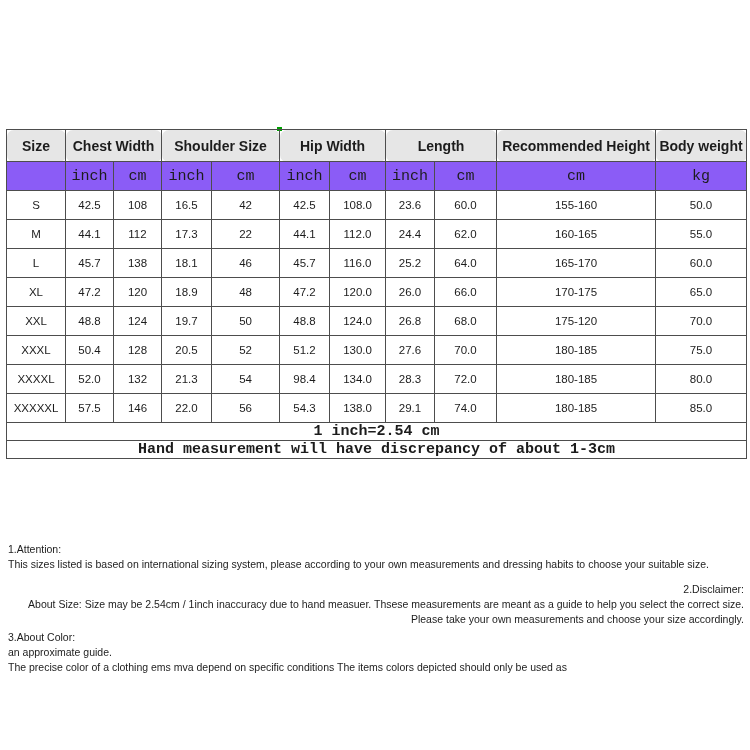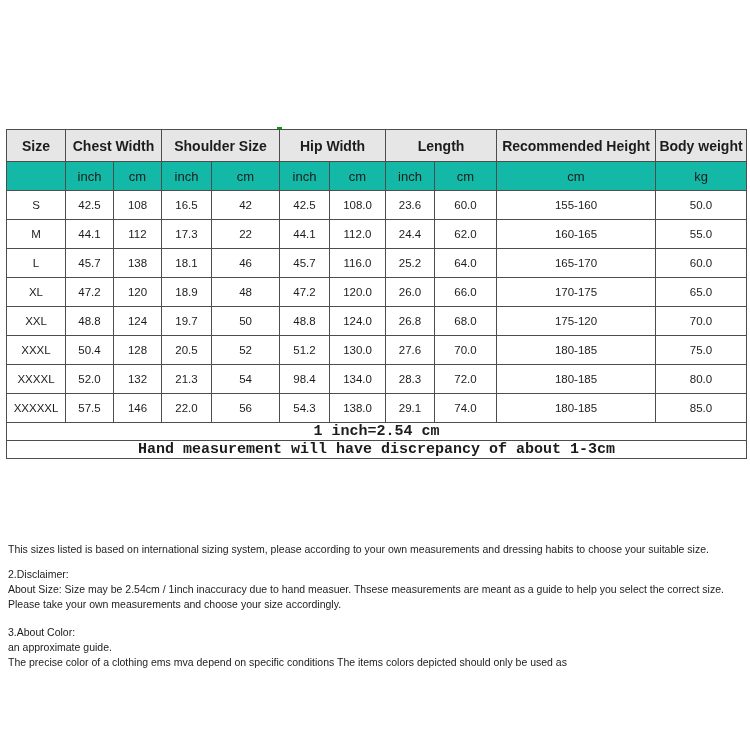--- a/index.html
+++ b/index.html
@@ -10,41 +10,41 @@
   }
   .size-table {
     position:absolute; left:6px; top:129px; width:740px;
     border-collapse:collapse; table-layout:fixed;
   }
   .size-table th, .size-table td {
     border:1px solid #4d4d4d; text-align:center; vertical-align:middle;
     padding:0; overflow:hidden; white-space:nowrap;
   }
   .size-table thead tr.h1 th {
-    height:31px; background:#e6e6e6; font-weight:bold; font-size:14px;
+    height:31px; background:#e6e6e6; font-weight:bold; font-size:14px;border-radius:7px;
   }
   .size-table thead tr.h2 th {
-    height:28px; background:#14b8a6; font-weight:normal; font-size:13px;
+    height:28px; background:#8b5cf6; font-weight:normal; font-size:15px;font-family:Liberation Mono, monospace;
   }
   .size-table tbody td {
     height:28px; background:#ffffff; font-size:11.5px;
   }
   .size-table tfoot td {
     height:16px; background:#ffffff;
     font-family:"Liberation Mono", monospace; font-weight:bold; font-size:15px;
   }
   .corner-marker {
     position:absolute; left:277px; top:127px; width:5px; height:4px;
   }
   .notes {
     position:absolute; left:8px; top:542px; width:736px;
     font-size:10.5px; line-height:15px; color:#1c1c1c;
   }
   .note-block-1 { margin-bottom:10px; }
-  .note-block-2 { margin-bottom:13px; }
+  .note-block-2 { margin-bottom:3px;text-align:right; }
   .note-heading { font-weight:normal; }
 </style>
 </head>
 <body>
 
 <div class="corner-marker" style="background-color: rgb(0, 160, 0);"></div>
 
 <table class="size-table">
   <colgroup>
     <col style="width:59px">
@@ -194,20 +194,21 @@
       <td colspan="11">1 inch=2.54 cm</td>
     </tr>
     <tr>
       <td colspan="11">Hand measurement will have discrepancy of about 1-3cm</td>
     </tr>
   </tfoot>
 </table>
 
 <div class="notes">
   <div class="note-block-1">
+    <div class="note-heading">1.Attention:</div>
     <div>This sizes listed is based on international sizing system, please according to your own measurements and dressing habits to choose your suitable size.</div>
   </div>
   <div class="note-block-2">
     <div class="note-heading">2.Disclaimer:</div>
     <div>About Size: Size may be 2.54cm / 1inch inaccuracy due to hand measuer. Thsese measurements are meant as a guide to help you select the correct size.</div>
     <div>Please take your own measurements and choose your size accordingly.</div>
   </div>
   <div class="note-block-3">
     <div class="note-heading">3.About Color:</div>
     <div>an approximate guide.</div>

